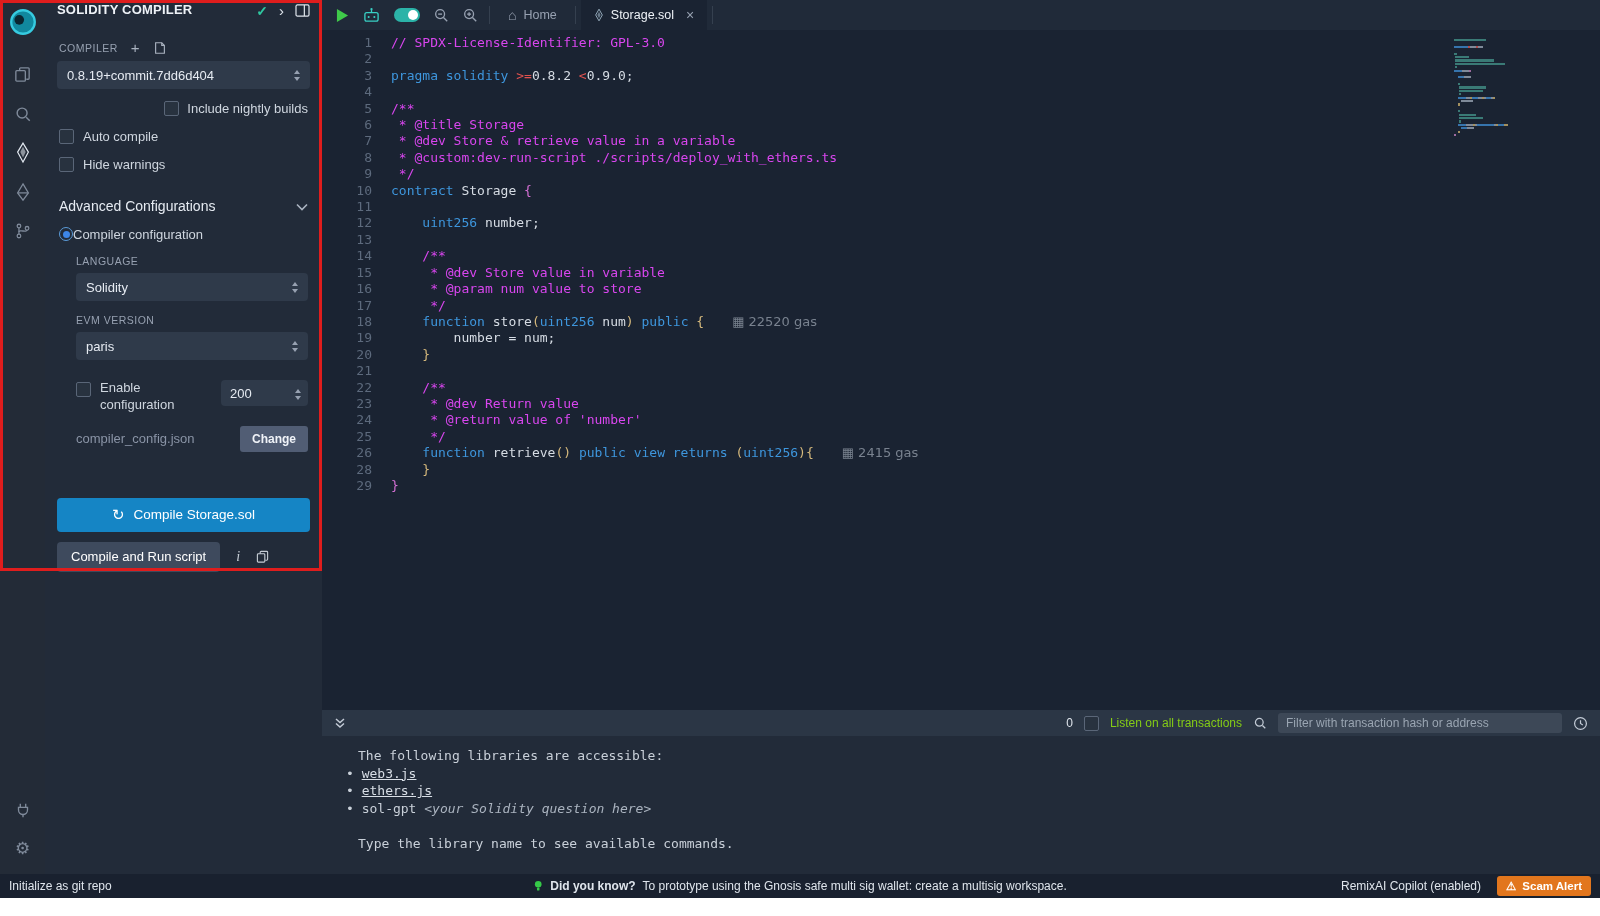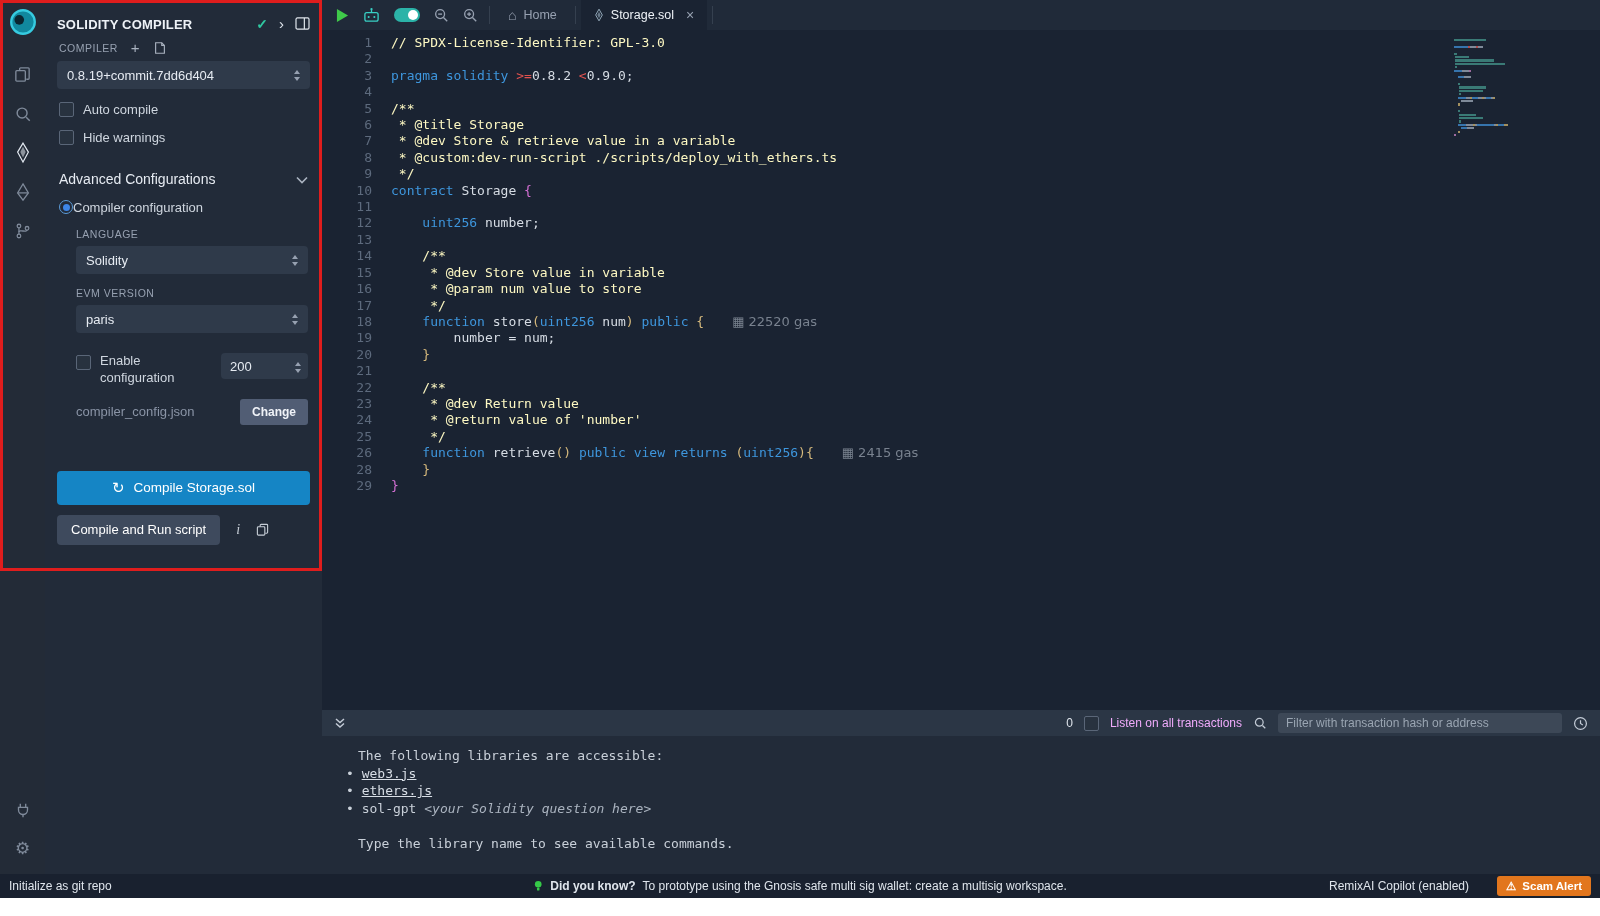--- a/index.html
+++ b/index.html
@@ -8,21 +8,21 @@
   
   .iconbar{width:45px;background:#232b37;display:flex;flex-direction:column;align-items:center;padding:7px 0 30px;flex-shrink:0;}
   .logo-wrap{width:30px;height:30px;margin-bottom:18px;}
   .ib-icon{width:45px;height:39px;display:flex;align-items:center;justify-content:center;color:#7f8a9a;cursor:pointer;}
   .ib-icon.active{color:#e3e9f1;}
   .ib-bottom{margin-top:auto;display:flex;flex-direction:column;align-items:center;}
   .gear-glyph{font-size:17px;line-height:1;color:#7f8a9a;}
 
   
   .side-panel{width:277px;background:#222b39;flex-shrink:0;color:#cfd6df;font-size:13px;display:flex;flex-direction:column;overflow:hidden;}
-  .panel-header{display:flex;align-items:flex-end;height:30px;padding:2px 12px 0;gap:10px;}
+  .panel-header{display:flex;align-items:flex-start;height:30px;padding:2px 12px 0;gap:10px;}
   .panel-title{font-size:13px;font-weight:700;color:#eef2f7;letter-spacing:.2px;}
   .hdr-icons{margin-left:auto;display:flex;align-items:center;gap:11px;}
   .check-glyph{color:#2fc7a0;font-size:14px;font-weight:700;}
   .chev-glyph{color:#dfe5ec;font-size:15px;}
   .compiler-row{display:flex;align-items:center;gap:13px;padding:8px 14px 4px;}
   .section-label{font-size:10.5px;color:#97a1b1;letter-spacing:.5px;}
   .plus-glyph{color:#aab3c0;font-size:15px;line-height:1;cursor:pointer;}
   .select{height:28px;background:#2f3a4a;border-radius:4px;display:flex;align-items:center;padding:0 10px;color:#e6ebf2;font-size:13px;cursor:pointer;}
   .caret{margin-left:auto;display:flex;flex-direction:column;align-items:center;gap:3px;}
   .caret i{display:block;width:0;height:0;border-left:3.5px solid transparent;border-right:3.5px solid transparent;}
@@ -67,53 +67,53 @@
   .tb-divider{width:1px;height:18px;background:#35404f;margin:0 5px;}
   .tab{height:30px;display:flex;align-items:center;gap:7px;padding:0 13px;font-size:12.5px;color:#97a1b1;cursor:pointer;box-sizing:border-box;}
   .tab.active{background:#1a2332;color:#eef2f7;}
   .tab .close{margin-left:5px;color:#97a1b1;font-size:14px;line-height:1;cursor:pointer;}
   .home-glyph{font-size:14px;}
 
   .editor{height:675px;position:relative;background:#1a2332;overflow:hidden;padding-top:5px;flex-shrink:0;}
   .code-line{display:flex;line-height:16.4px;font-family:"DejaVu Sans Mono","Liberation Mono",monospace;font-size:13px;}
   .line-num{width:50px;text-align:right;padding-right:19px;color:#5d6a7d;flex-shrink:0;}
   .line-code{white-space:pre;color:#d6dce4;}
-  .tok-cm{color:#fef9c3;}
+  .tok-cm{color:#d946ef;}
   .tok-kw{color:#3e96dd;}
   .tok-pl{color:#d6dce4;}
   .tok-op{color:#e0524f;}
   .tok-b1{color:#d670d6;}
   .tok-b2{color:#d7ba7d;}
   .gas-widget{color:#79828f;font-size:13px;margin-left:28px;font-family:"DejaVu Sans","DejaVu Sans Mono",monospace;cursor:pointer;}
   .minimap{position:absolute;top:9px;right:34px;width:112px;cursor:pointer;}
   .mm-row{height:3.4px;white-space:nowrap;font-size:0;}
   .mm-seg{display:inline-block;height:2.2px;vertical-align:top;}
   .mm-cm{background:#3a7a76;}.mm-kw{background:#3674ad;}.mm-pl{background:#7f8a99;}
   .mm-op{background:#b05050;}.mm-b1{background:#9e6b9e;}.mm-b2{background:#a3905f;}
 
   
   .terminal-head{height:26px;background:#2b3645;display:flex;align-items:center;padding:0 12px;flex-shrink:0;}
   .th-right{margin-left:auto;display:flex;align-items:center;gap:11px;}
   .badge-count{color:#dfe5ec;font-size:12px;}
-  .listen-label{color:#f0abfc;font-size:12px;}
+  .listen-label{color:#84cc16;font-size:12px;}
   .filter-input{width:268px;height:20px;background:#3d4857;border:none;border-radius:3px;color:#e6ebf2;font-size:12px;padding:0 8px;font-family:"Liberation Sans",sans-serif;}
   .filter-input::placeholder{color:#9aa5b2;}
   .terminal{flex:1;background:#222b39;font-family:"DejaVu Sans Mono","Liberation Mono",monospace;font-size:13px;color:#c9d0d9;padding-top:11px;overflow:hidden;}
   .term-line{line-height:17.5px;padding-left:36px;white-space:pre-wrap;}
   .term-line.bullet{padding-left:24px;}
   .tseg-pl{color:#c9d0d9;}
   .tseg-link{text-decoration:underline;cursor:pointer;color:#d8dee6;}
   .tseg-it{font-style:italic;color:#aab3bf;}
   .term-prompt{padding-left:11px;margin-top:27px;color:#c9d0d9;}
 
   
   .statusbar{position:absolute;left:0;bottom:0;width:1600px;height:24px;background:#19212f;display:flex;align-items:center;padding:0 9px;font-size:12px;color:#dfe5ec;z-index:10;box-sizing:border-box;}
   .sb-left{cursor:pointer;}
   .sb-center{position:absolute;left:50%;transform:translateX(-50%);display:flex;align-items:center;gap:7px;white-space:nowrap;font-size:12px;}
-  .sb-right{margin-left:auto;display:flex;align-items:center;gap:28px;text-align:right;}
+  .sb-right{margin-left:auto;display:flex;align-items:center;gap:16px;text-align:right;}
   .copilot{cursor:pointer;}
   .scam-badge{background:#e2761d;border-radius:3px;padding:3px 9px;display:flex;gap:6px;color:#fff;font-size:11.5px;font-weight:700;align-items:center;cursor:pointer;}
 
   .red-annotation{position:absolute;left:0;top:0;width:322px;height:571px;border:3px solid #df1d1d;box-sizing:border-box;pointer-events:none;z-index:60;}
 </style>
 </head>
 <body>
 
 <div class="app">
 
@@ -199,20 +199,24 @@
     </div>
 
     <div class="select version-select">
       <span>0.8.19+commit.7dd6d404</span>
       <span class="caret">
           <i class="up"></i>
           <i class="dn"></i>
         </span>
     </div>
 
+    <div class="nightly-row">
+      <span class="checkbox"></span>
+      <span>Include nightly builds</span>
+    </div>
 
     <div class="check-row">
       <span class="checkbox"></span>
       <span>Auto compile</span>
     </div>
     <div class="check-row">
       <span class="checkbox"></span>
       <span>Hide warnings</span>
     </div>
 

